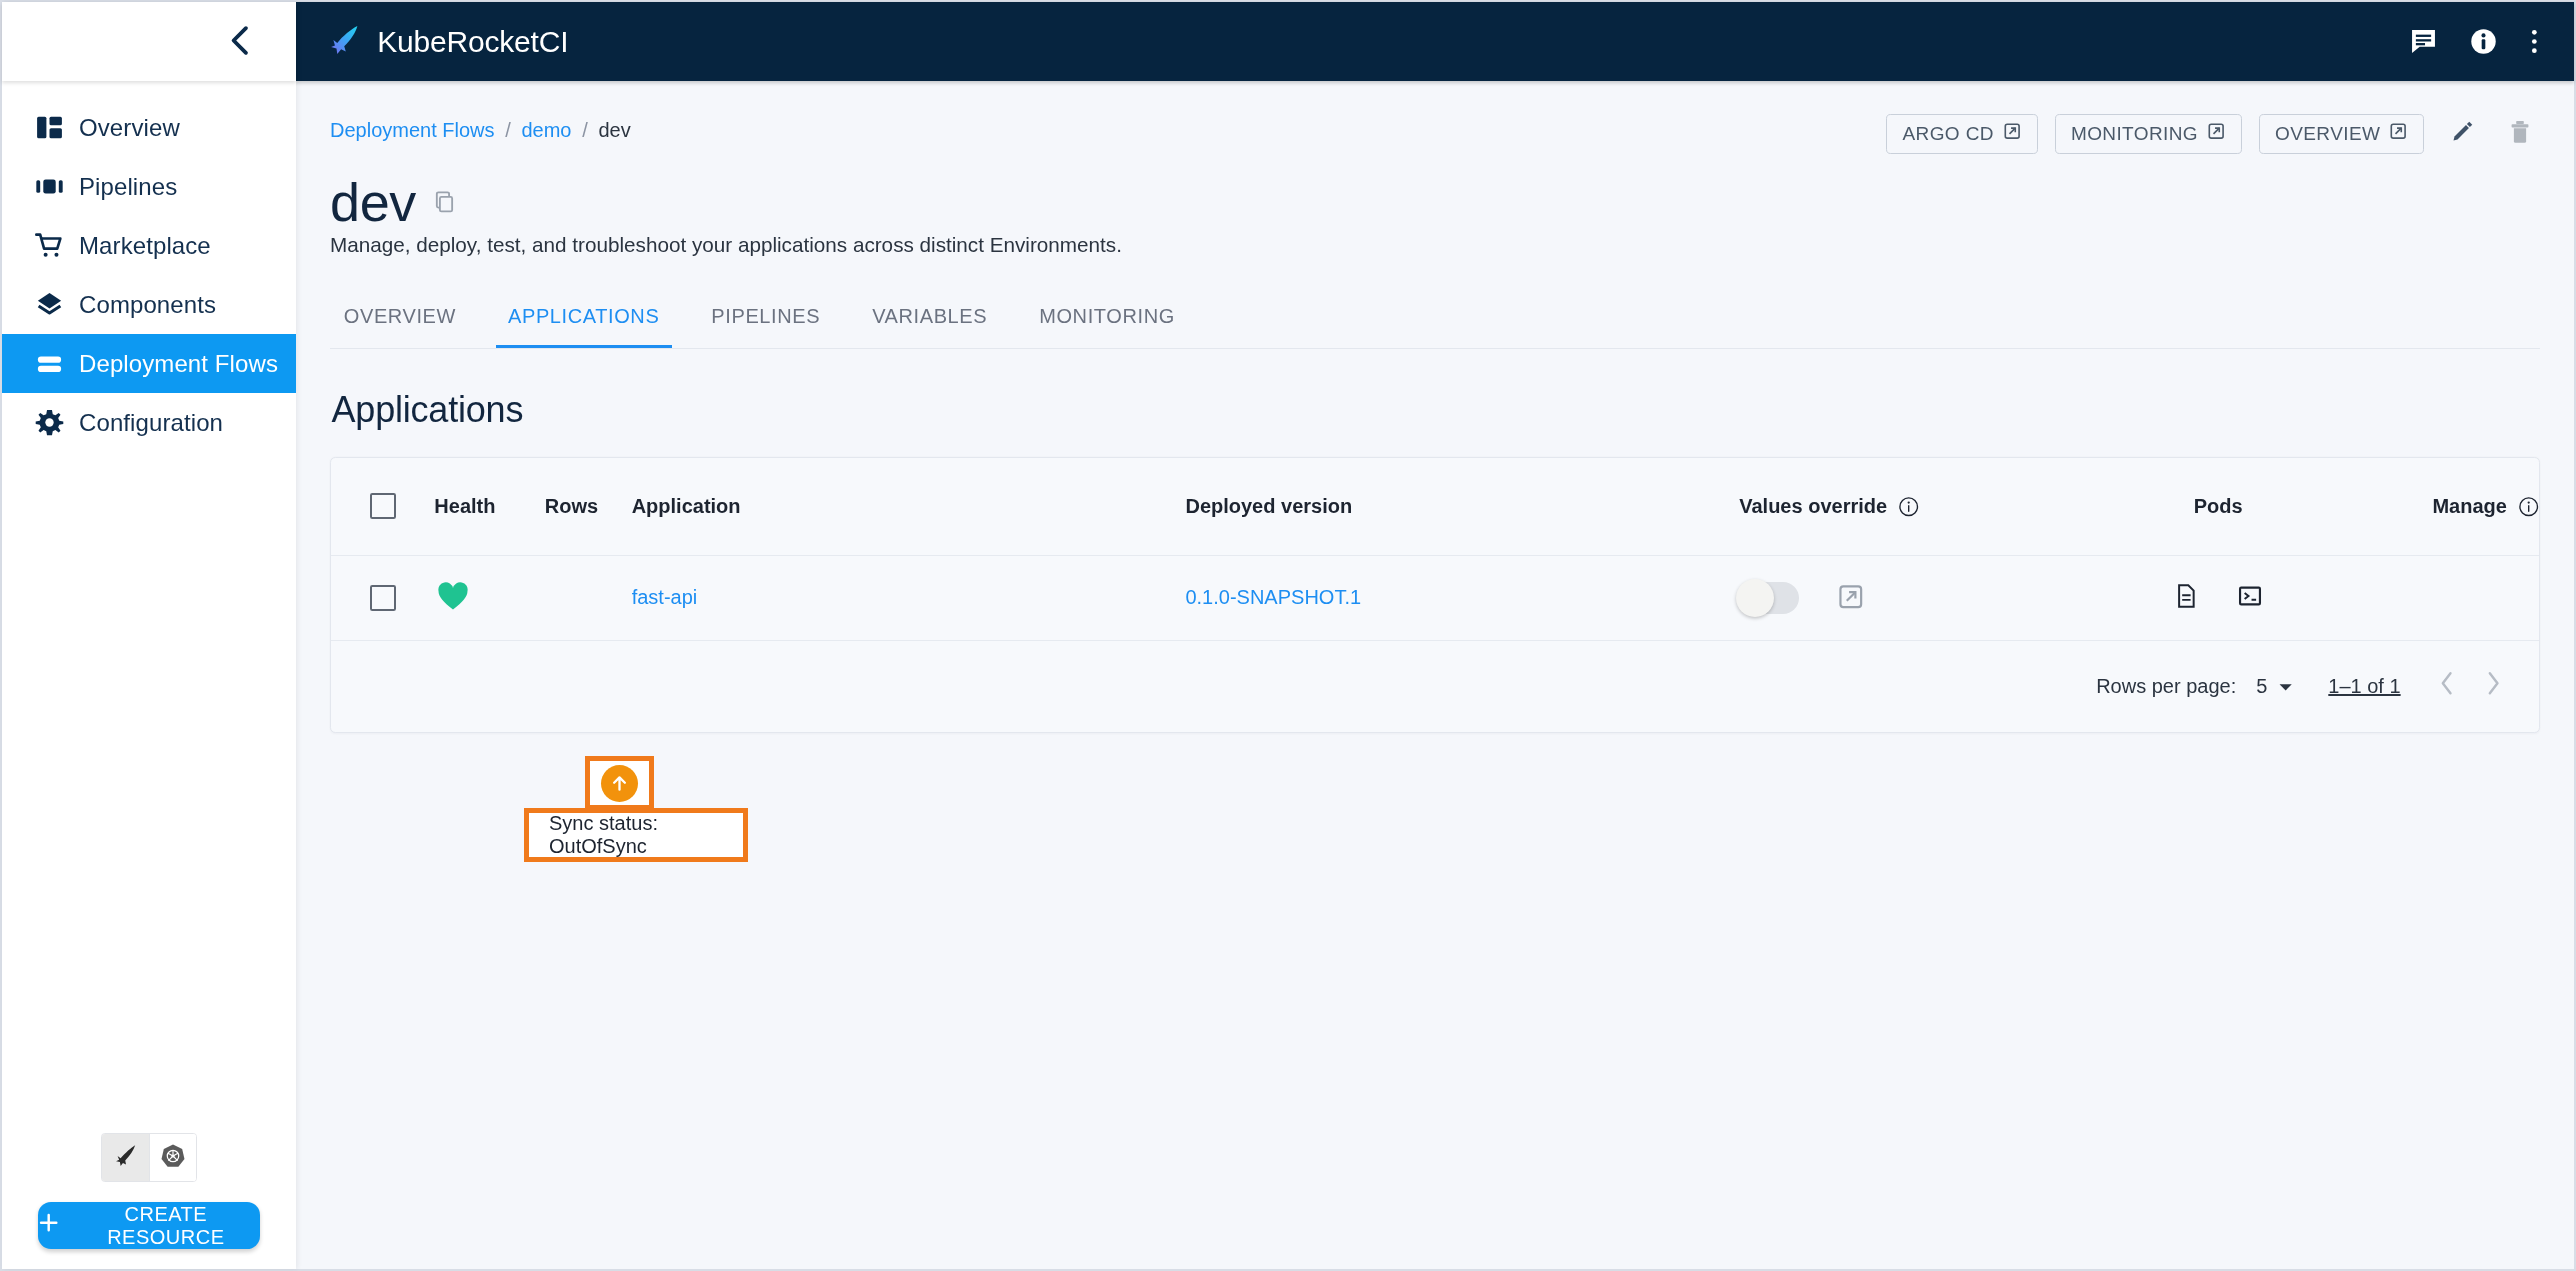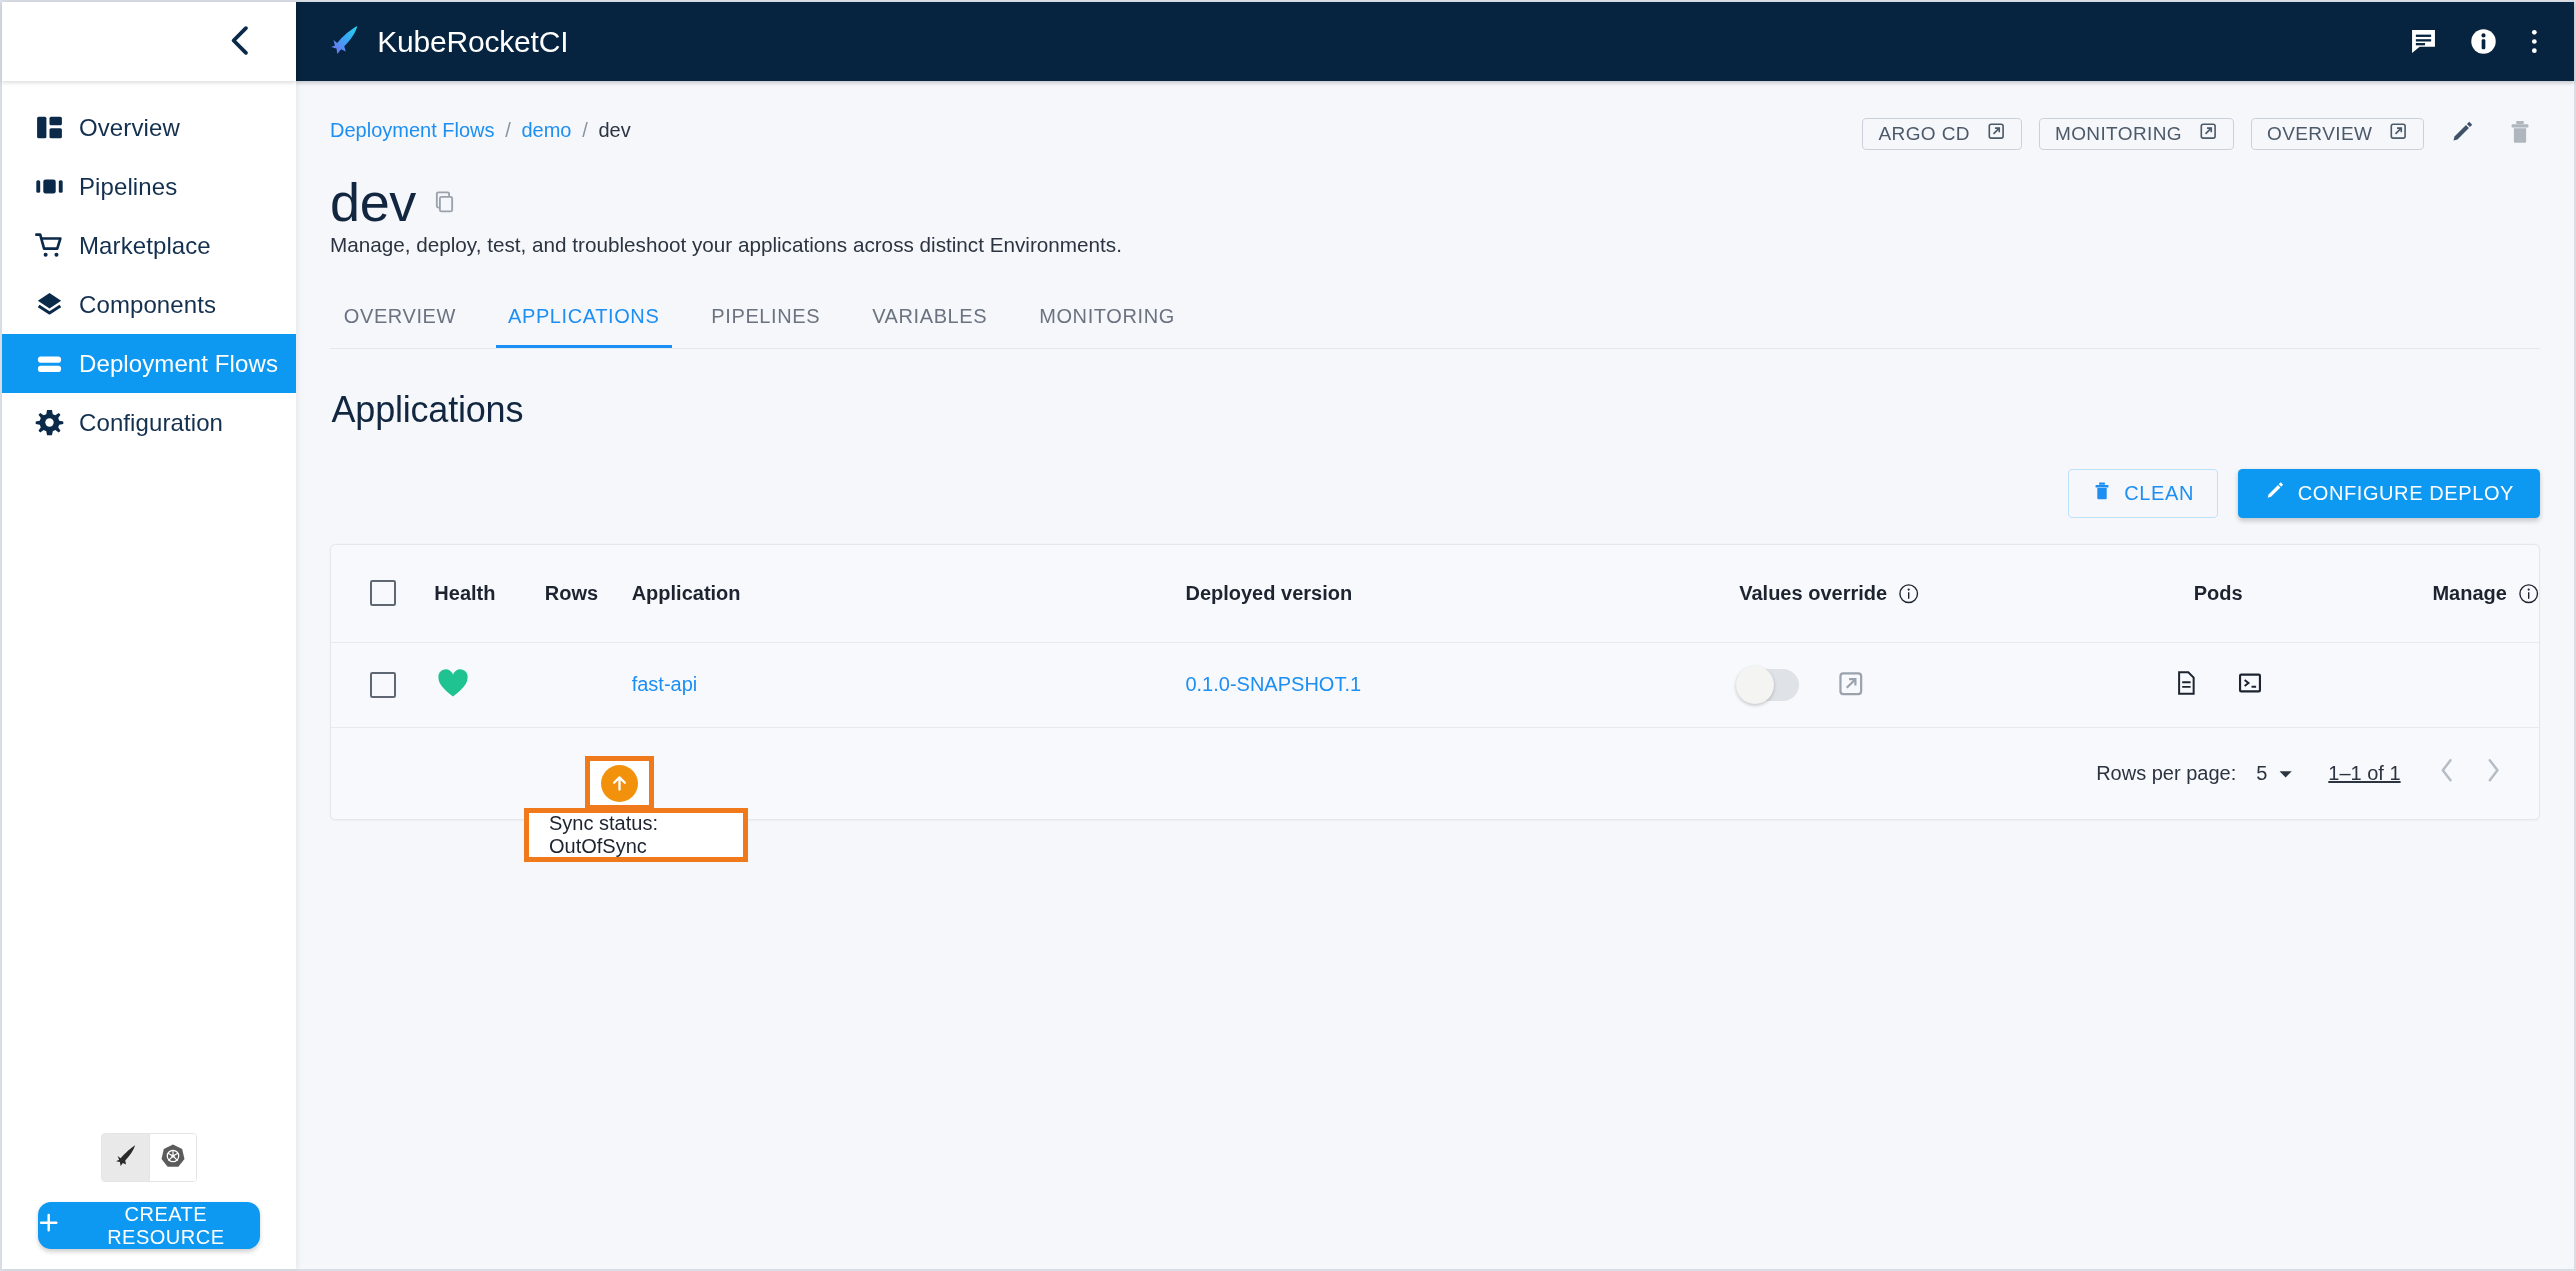--- a/index.html
+++ b/index.html
@@ -155,30 +155,30 @@
     font-size: 20px;
     padding-top: 6.1px;
   }
   .crumb-link { color: #1d8ef2; cursor: pointer; }
   .crumb-sep { color: #8c94a3; }
   .crumb-cur { color: #2b3440; }
   .crumb-spacer { flex: 1; }
 
   .head-actions { display: flex; align-items: center; gap: 17px; }
   .outbtn {
-    height: 32px;
+    height: 40px;
     border: 0.8px solid #c9d0da;
     border-radius: 4.6px;
     background: transparent;
     color: #4b5969;
     font-size: 19px;
     font-family: "Liberation Sans", sans-serif;
     letter-spacing: 0.4px;
     padding: 0 15.3px;
-    display: flex; align-items: center; gap: 17px;
+    display: flex; align-items: center; gap: 9px;
     cursor: pointer;
   }
   .icon-btn {
     width: 41px; height: 41px;
     display: flex; align-items: center; justify-content: center;
     background: transparent; border: none; cursor: pointer;
   }
 
   .page-title-row {
     display: flex; align-items: center; gap: 17px;
@@ -632,41 +632,20 @@
       <div class="tabs">
         <div class="tab">OVERVIEW</div>
         <div class="tab active">APPLICATIONS</div>
         <div class="tab">PIPELINES</div>
         <div class="tab">VARIABLES</div>
         <div class="tab">MONITORING</div>
       </div>
 
       <h2 class="section-title">Applications</h2>
 
-      <div class="table-actions">
-        <button class="clean-btn">
-          <span>
-            <svg width="20" height="20" viewBox="0 0 34 34" fill="#1d8ef2">
-              <rect x="12" y="2.5" width="10" height="4" rx="1"></rect>
-              <rect x="6" y="7" width="22" height="4" rx="1"></rect>
-              <path d="M9 12 h16 v17 a2 2 0 0 1 -2 2 h-12 a2 2 0 0 1 -2 -2 z"></path>
-            </svg>
-          </span>
-          <span>CLEAN</span>
-        </button>
-        <button class="deploy-btn">
-          <span>
-            <svg width="21.4" height="21.4" viewBox="0 0 34 34" fill="#ffffff">
-              <path d="M26.5 3.6 l3.9 3.9 -3.1 3.1 -3.9-3.9 z"></path>
-              <path d="M22.2 7.9 l3.9 3.9 -15 15 -5.2 1.3 1.3-5.2 z"></path>
-            </svg>
-          </span>
-          <span>CONFIGURE DEPLOY</span>
-        </button>
-      </div>
 
       <div class="card">
         <table class="apps">
           <colgroup>
             <col class="col-chk">
               <col class="col-health">
               <col class="col-sync">
               <col class="col-app">
             <col class="col-ver">
               <col class="col-vo">

